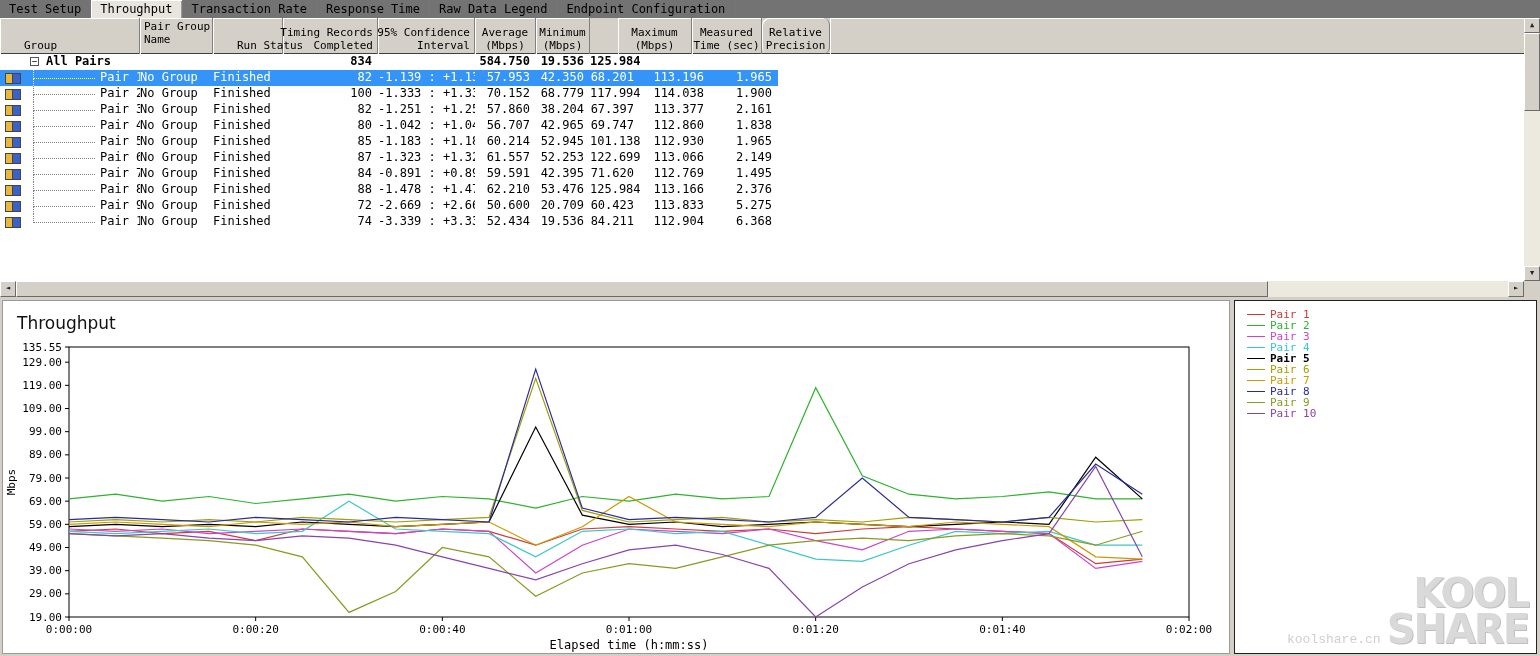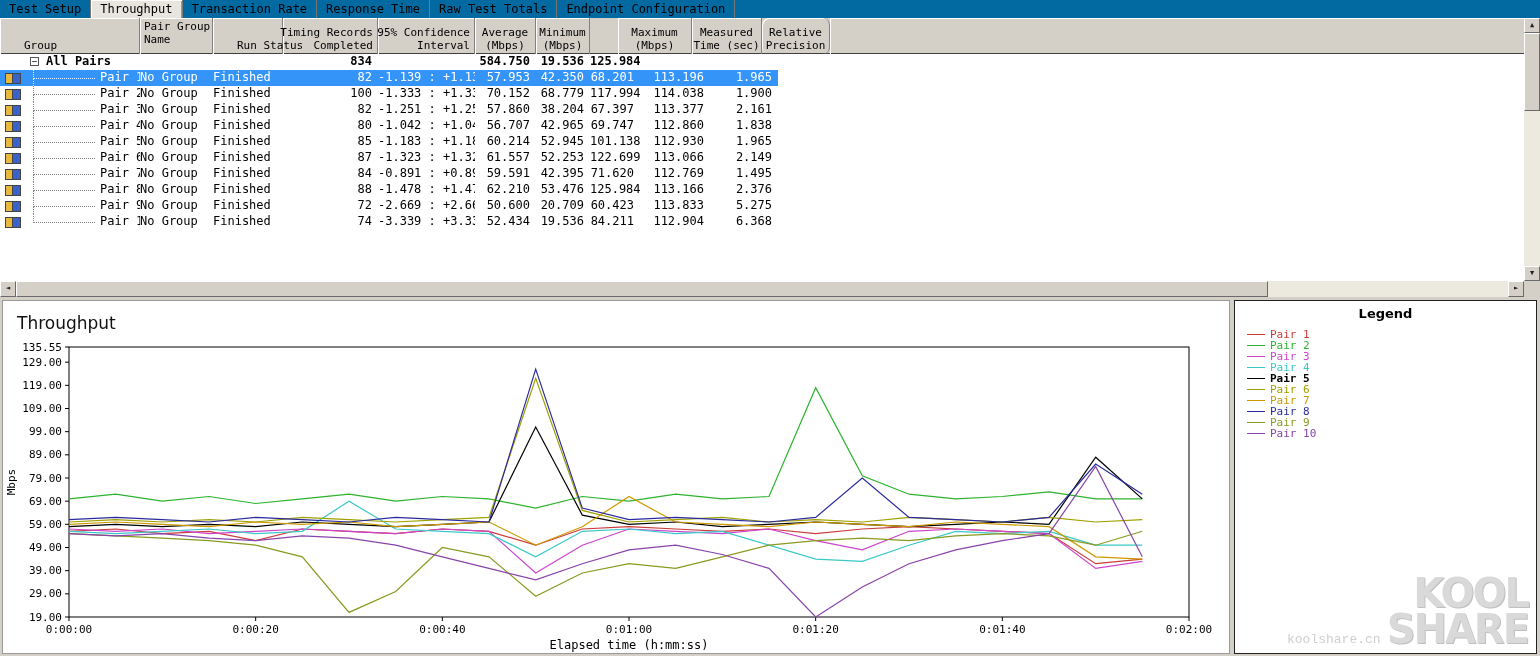--- a/index.html
+++ b/index.html
@@ -5,21 +5,21 @@
   * { margin:0; padding:0; box-sizing:border-box; }
   html,body { width:1540px; height:656px; }
   body {
     background:#d4d0c8;
     font-family:"DejaVu Sans Mono","Liberation Mono",monospace;
     font-size:12px; color:#000; overflow:hidden; position:relative;
   }
 
   
   .tabbar { position:absolute; left:0; top:0; width:1540px; height:26px;
-    background:#0369a1; border-bottom:1px solid #5a5a5a; display:flex; }
+    background:#737373; border-bottom:1px solid #5a5a5a; display:flex; }
   .tab { padding:1px 9px 0 9px; border-right:1px solid #777; line-height:16px; cursor:default; white-space:nowrap; }
   .tab.active { background:#e8e5de; box-shadow:inset 1px 1px 0 #ffffff, inset -1px 0 0 #999; }
 
   
   .thead { position:absolute; left:0; top:18px; width:1524px; height:36px;
     background:#d4d0c8; display:flex; border-bottom:1px solid #404040; }
   .hcell { height:36px; border-right:1px solid #808080; box-shadow:inset 1px 1px 0 #fff;
     padding:2px 4px; font-size:11px; line-height:13px; display:flex; flex-direction:column; white-space:nowrap; }
   .hcell.bl { justify-content:flex-end; align-items:flex-start;padding-left:24px; }
   .hcell.tl { justify-content:flex-start; align-items:flex-start; }
@@ -92,21 +92,21 @@
 </head>
 <body>
 
 <div class="app">
 
   <div class="tabbar" id="tabbar">
       <div class="tab">Test Setup</div>
       <div class="tab active">Throughput</div>
       <div class="tab">Transaction Rate</div>
       <div class="tab">Response Time</div>
-      <div class="tab">Raw Test Totals</div>
+      <div class="tab">Raw Data Legend</div>
       <div class="tab">Endpoint Configuration</div>
     </div>
 
   <div class="thead" id="thead">
       <div class="hcell bl" style="width: 140px;">
         <div>Group</div>
       </div>
       <div class="hcell tl" style="width: 73px;">
         <div>Pair Group</div>
         <div>Name</div>
@@ -387,21 +387,20 @@
         <polyline points="66.0,221.0 112.7,218.7 159.3,221.0 206.0,218.7 252.7,221.0 299.3,216.4 346.0,218.7 392.7,221.0 439.3,218.7 486.0,216.4 532.7,77.4 579.3,209.4 626.0,221.0 672.7,218.7 719.3,216.4 766.0,221.0 812.7,218.7 859.3,221.0 906.0,216.4 952.7,218.7 999.3,221.0 1046.0,216.4 1092.7,221.0 1139.3,218.7" fill="none" stroke="#a0a000" stroke-width="1.2"></polyline>
         <polyline points="66.0,223.3 112.7,221.0 159.3,223.3 206.0,225.7 252.7,221.0 299.3,223.3 346.0,221.0 392.7,225.7 439.3,223.3 486.0,221.0 532.7,244.2 579.3,225.7 626.0,195.5 672.7,221.0 719.3,223.3 766.0,225.7 812.7,221.0 859.3,223.3 906.0,225.7 952.7,221.0 999.3,223.3 1046.0,225.7 1092.7,255.8 1139.3,258.1" fill="none" stroke="#cc9900" stroke-width="1.2"></polyline>
         <polyline points="66.0,218.7 112.7,216.4 159.3,218.7 206.0,221.0 252.7,216.4 299.3,218.7 346.0,221.0 392.7,216.4 439.3,218.7 486.0,221.0 532.7,68.1 579.3,207.1 626.0,218.7 672.7,216.4 719.3,218.7 766.0,221.0 812.7,216.4 859.3,177.0 906.0,216.4 952.7,218.7 999.3,221.0 1046.0,216.4 1092.7,163.1 1139.3,193.2" fill="none" stroke="#2a2a9e" stroke-width="1.2"></polyline>
         <polyline points="66.0,232.6 112.7,234.9 159.3,237.2 206.0,239.6 252.7,244.2 299.3,255.8 346.0,311.4 392.7,290.5 439.3,246.5 486.0,255.8 532.7,295.2 579.3,272.0 626.0,262.7 672.7,267.4 719.3,255.8 766.0,244.2 812.7,239.6 859.3,237.2 906.0,239.6 952.7,234.9 999.3,232.6 1046.0,234.9 1092.7,244.2 1139.3,230.3" fill="none" stroke="#8a9a20" stroke-width="1.2"></polyline>
         <polyline points="66.0,232.6 112.7,234.9 159.3,232.6 206.0,237.2 252.7,239.6 299.3,234.9 346.0,237.2 392.7,244.2 439.3,255.8 486.0,267.4 532.7,278.9 579.3,262.7 626.0,248.8 672.7,244.2 719.3,253.5 766.0,267.4 812.7,316.0 859.3,285.9 906.0,262.7 952.7,248.8 999.3,239.6 1046.0,232.6 1092.7,165.4 1139.3,255.8" fill="none" stroke="#8844aa" stroke-width="1.2"></polyline>
       </svg>
     <div class="chart-title">Throughput</div>
   </div>
 
   <div class="legend-pane">
-    <div class="legend-title">Legend</div>
     <div class="legend-items" id="legend-items">
         <div class="legend-item">
           <span class="legend-swatch" style="border-top-color: rgb(204, 58, 58);"></span>
           <span style="color: rgb(204, 58, 58);">Pair 1</span>
         </div>
         <div class="legend-item">
           <span class="legend-swatch" style="border-top-color: rgb(45, 179, 45);"></span>
           <span style="color: rgb(45, 179, 45);">Pair 2</span>
         </div>
         <div class="legend-item">

